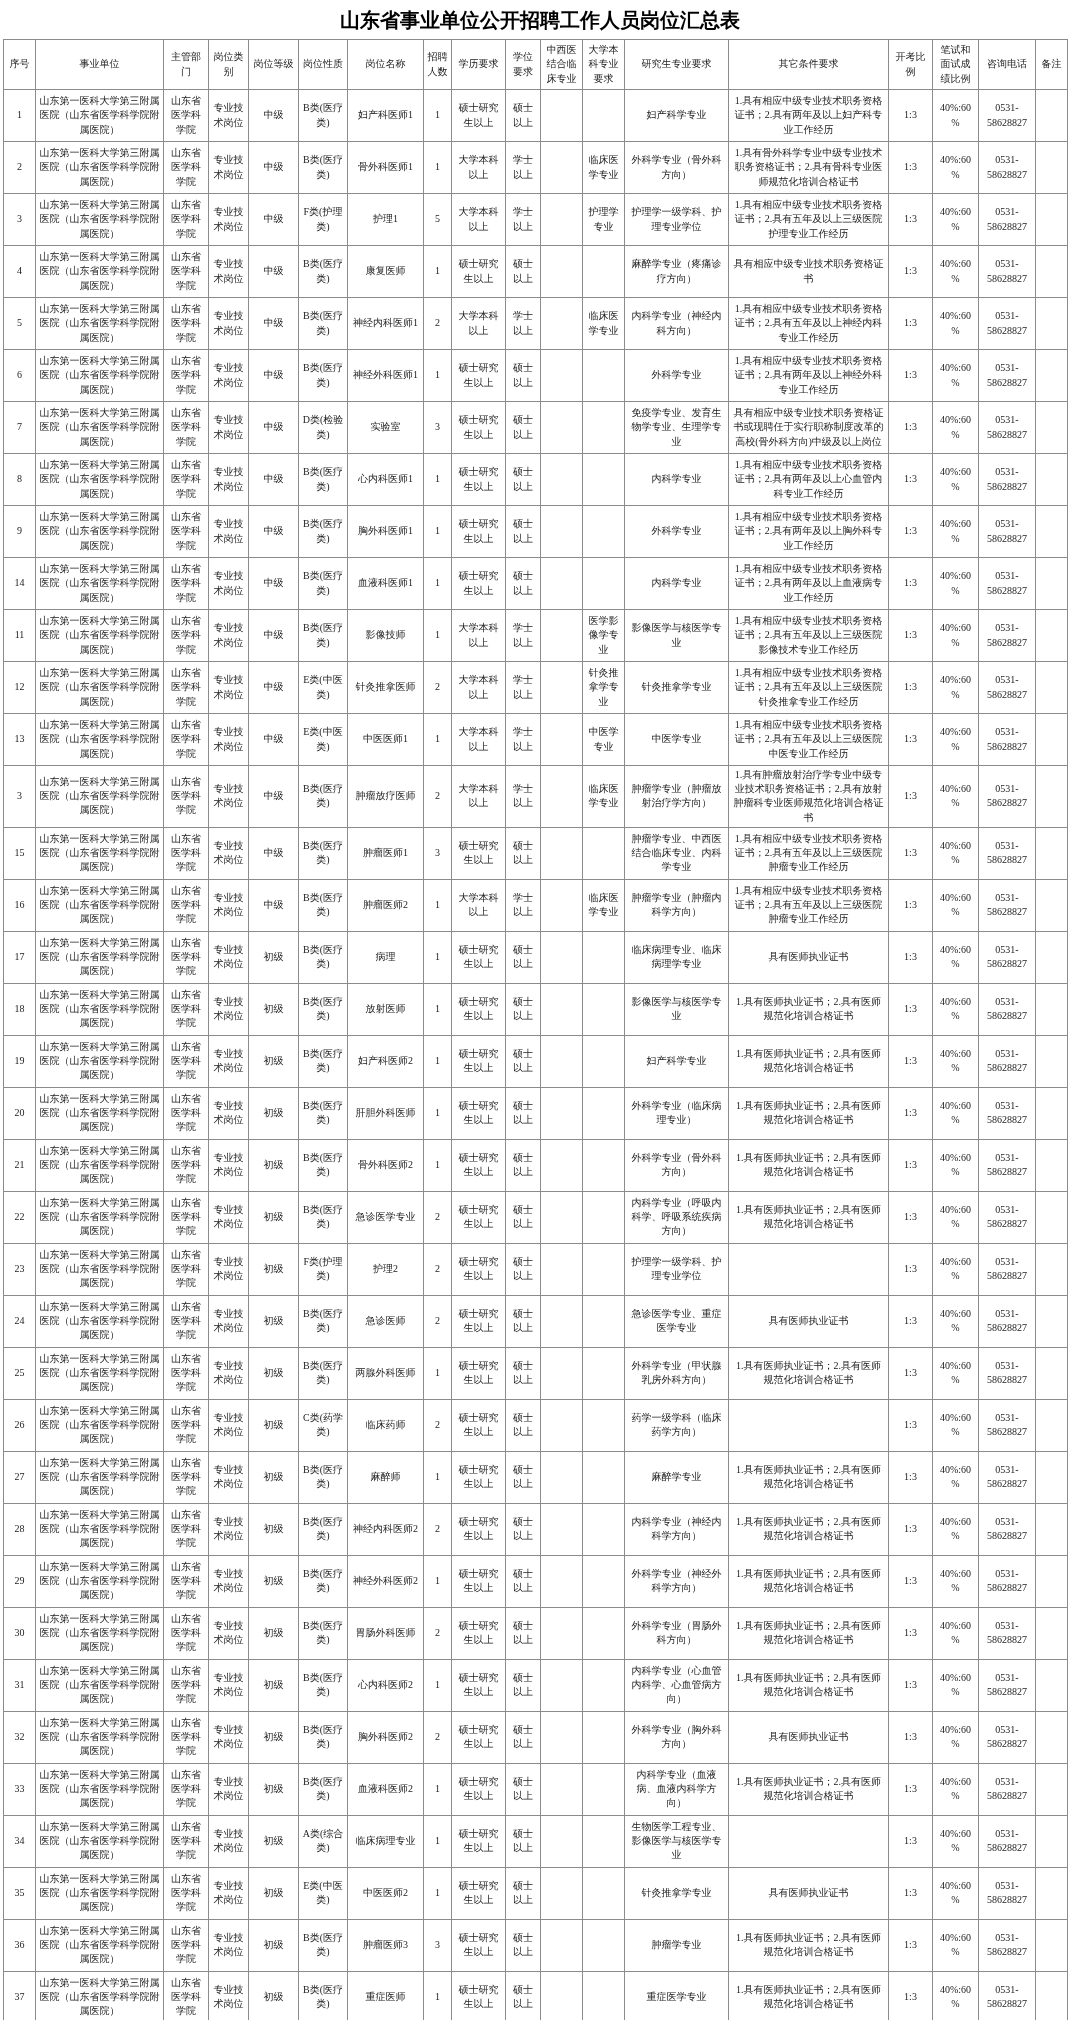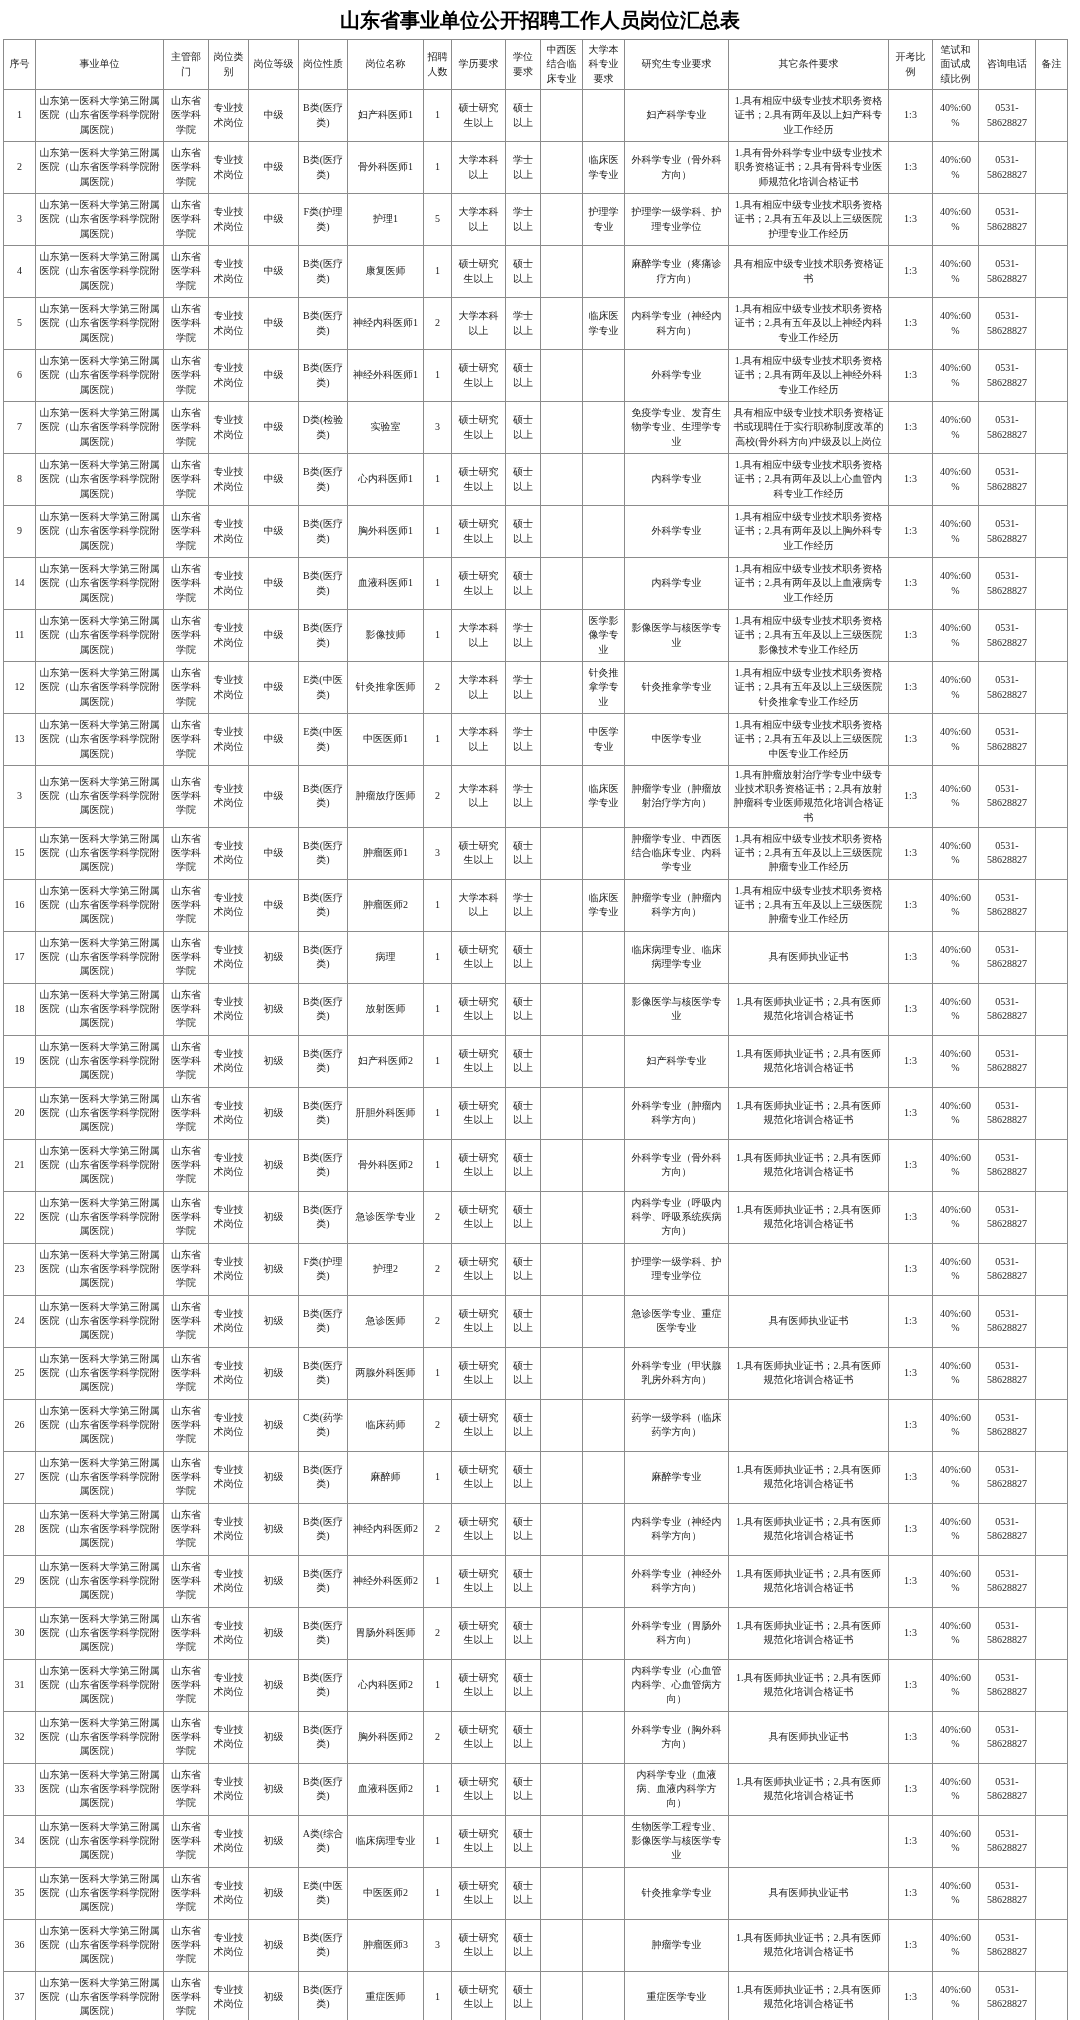--- a/index.html
+++ b/index.html
@@ -473,21 +473,21 @@
           <td>山东省医学科学院</td>
           <td>专业技术岗位</td>
           <td>初级</td>
           <td>B类(医疗类)</td>
           <td>肝胆外科医师</td>
           <td>1</td>
           <td>硕士研究生以上</td>
           <td>硕士以上</td>
           <td></td>
           <td></td>
-          <td>外科学专业（肿瘤内科学方向）</td>
+          <td>外科学专业（临床病理专业）</td>
           <td>1.具有医师执业证书；2.具有医师规范化培训合格证书</td>
           <td>1:3</td>
           <td>40%:60%</td>
           <td>0531-58628827</td>
           <td></td>
         </tr>
         <tr>
           <td>21</td>
           <td>山东第一医科大学第三附属医院（山东省医学科学院附属医院）</td>
           <td>山东省医学科学院</td>

